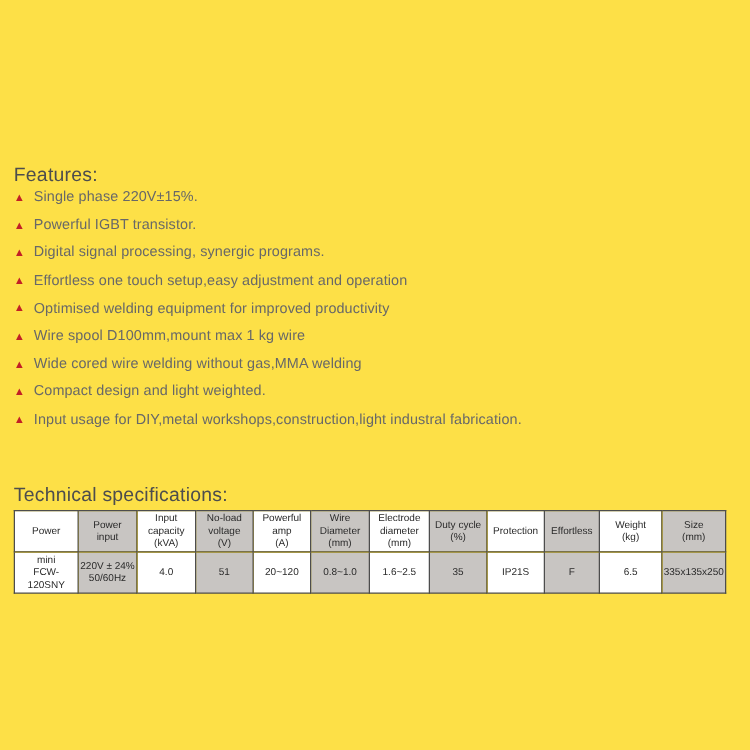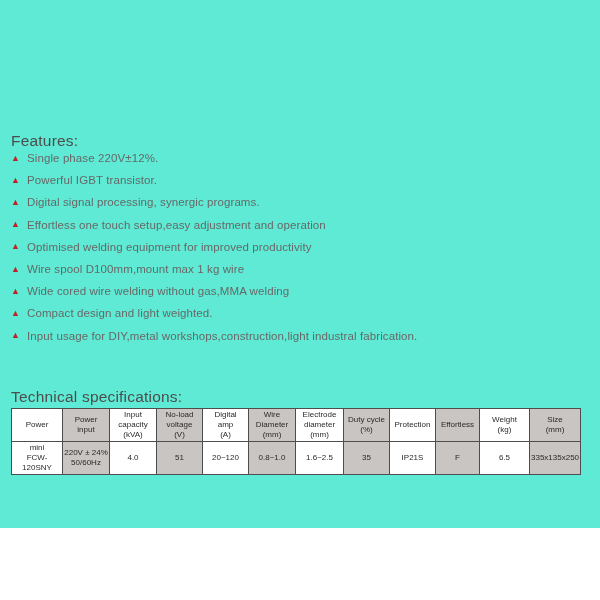--- a/index.html
+++ b/index.html
@@ -7,22 +7,22 @@
     padding: 0;
     background: #ffffff;
     width: 600px;
     height: 600px;
     font-family: "Liberation Sans", sans-serif;
     overflow: hidden;
   }
   .page {
     position: relative;
     width: 600px;
-    height: 528px;
-    background: #5eead4;
+    height: 600px;
+    background: #fde047;
   }
   .features-heading {
     position: absolute;
     left: 11px;
     top: 132px;
     font-size: 15.5px;
     color: var(--heading_text, #4d4d4d);
     letter-spacing: 0.2px;
   }
   .features-list {
@@ -82,21 +82,21 @@
 </head>
 <body>
 
 <div class="page">
 
   <div class="features-heading">Features:</div>
 
   <div class="features-list">
     <div class="feature-item">
       <span class="bullet">▲</span>
-      <span>Single phase 220V±12%.</span>
+      <span>Single phase 220V±15%.</span>
     </div>
     <div class="feature-item">
       <span class="bullet">▲</span>
       <span>Powerful IGBT transistor.</span>
     </div>
     <div class="feature-item">
       <span class="bullet">▲</span>
       <span>Digital signal processing, synergic programs.</span>
     </div>
     <div class="feature-item">
@@ -146,21 +146,21 @@
       <tr>
         <th><span class="pre-line">Power</span></th>
         <th class="shaded"><span class="pre-line">Power
 input</span></th>
         <th><span class="pre-line">Input
 capacity
 (kVA)</span></th>
         <th class="shaded"><span class="pre-line">No-load
 voltage
 (V)</span></th>
-        <th><span class="pre-line">Digital
+        <th><span class="pre-line">Powerful
 amp
 (A)</span></th>
         <th class="shaded"><span class="pre-line">Wire
 Diameter
 (mm)</span></th>
         <th><span class="pre-line">Electrode
 diameter
 (mm)</span></th>
         <th class="shaded"><span class="pre-line">Duty cycle
 (%)</span></th>

